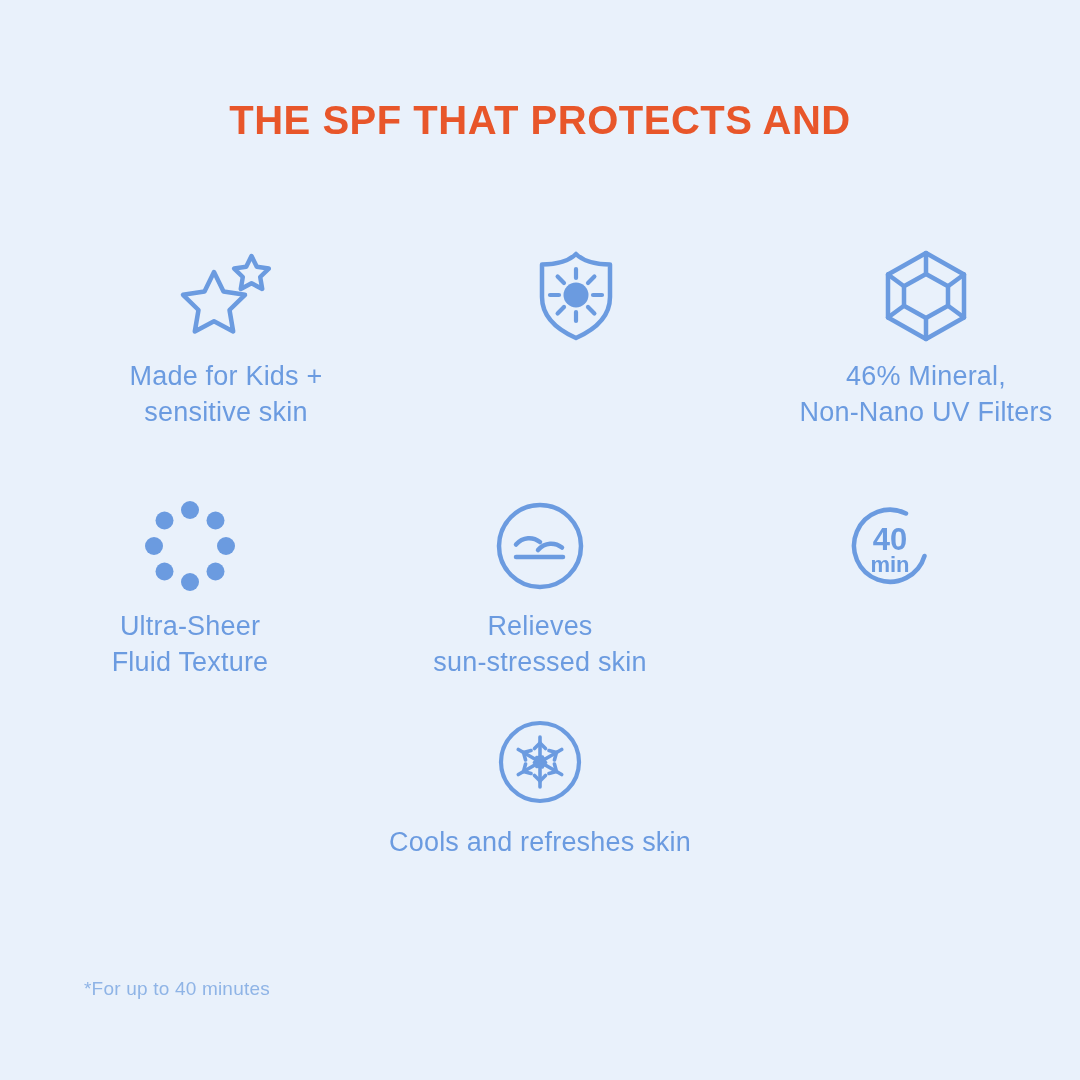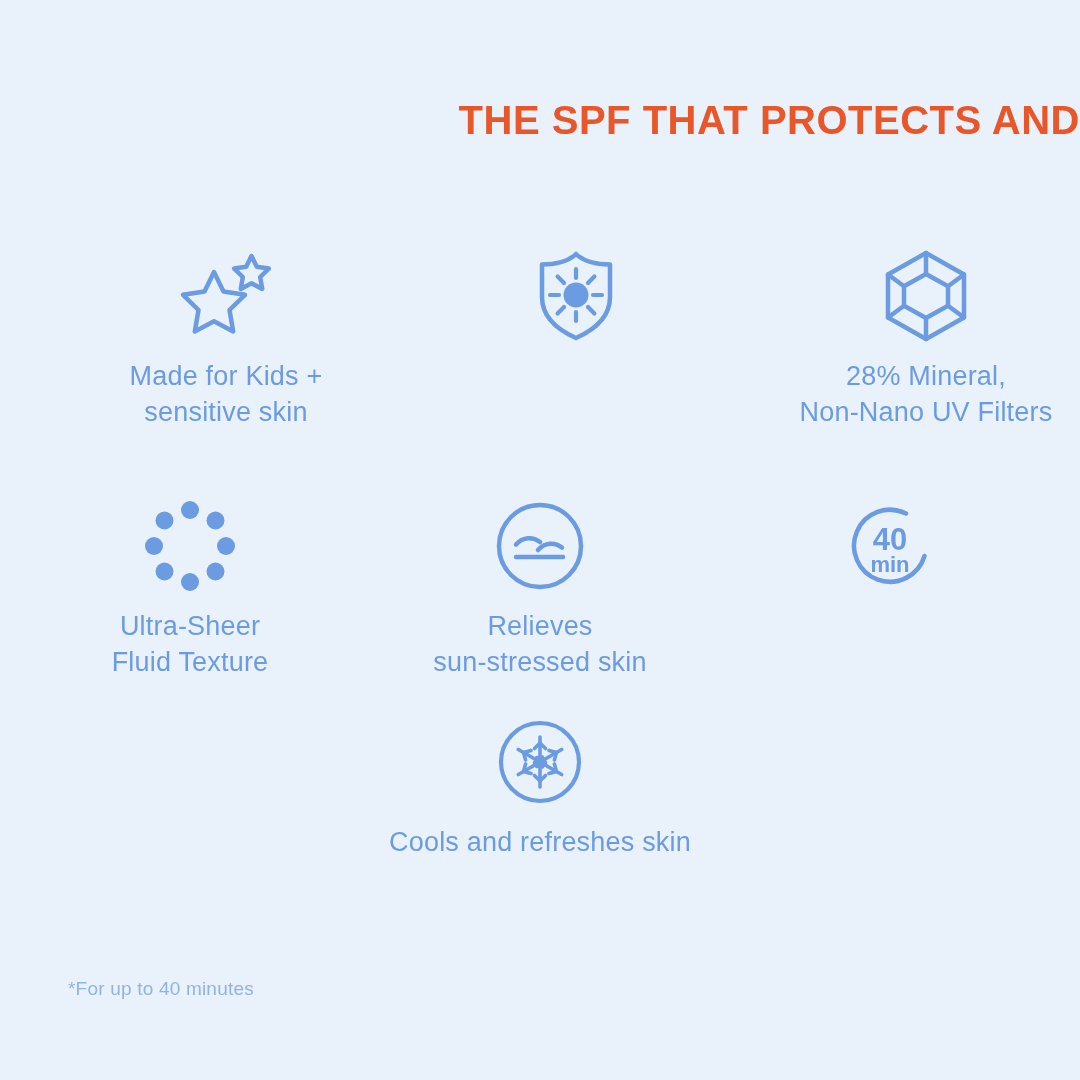--- a/index.html
+++ b/index.html
@@ -30,21 +30,20 @@
     text-align: center;
     color: #E8562A;
     font-weight: bold;
     font-size: 40px;
     letter-spacing: 0.5px;
     line-height: 48px;
   }
   .headline .ln {
     display: block;
     white-space: nowrap;
-    text-align: right;
   }
 
   
   .row {
     position: absolute;
     left: 0;
     width: 1080px;
     display: flex;
     justify-content: center;
   }
@@ -73,21 +72,21 @@
     font-size: 27px;
     line-height: 36px;
     text-align: center;
     white-space: pre-line;
     letter-spacing: 0.2px;
   }
 
   
   .footnote {
     position: absolute;
-    left: 68px;
+    left: 84px;
     top: 978px;
     color: #8FB4E6;
     font-size: 19px;
     letter-spacing: 0.2px;
   }
 
   svg { display: block; }
 </style>
 </head>
 <body>
@@ -138,21 +137,21 @@
           <g stroke="#6B9BE0" stroke-width="4.5" stroke-linecap="round">
             <line x1="46" y1="5" x2="46" y2="26"></line>
             <line x1="84" y1="26.5" x2="68" y2="38.2"></line>
             <line x1="84" y1="69.5" x2="68" y2="57.8"></line>
             <line x1="46" y1="91" x2="46" y2="70"></line>
             <line x1="8" y1="69.5" x2="24" y2="57.8"></line>
             <line x1="8" y1="26.5" x2="24" y2="38.2"></line>
           </g>
         </svg>
       </div>
-      <div class="feature-label">28% Mineral,
+      <div class="feature-label">46% Mineral,
 Non-Nano UV Filters</div>
     </div>
 
   </div>
 
   <div class="row row-2">
 
     <div class="cell">
       <div class="icon-box">
         <svg width="90" height="90" viewBox="0 0 90 90">

